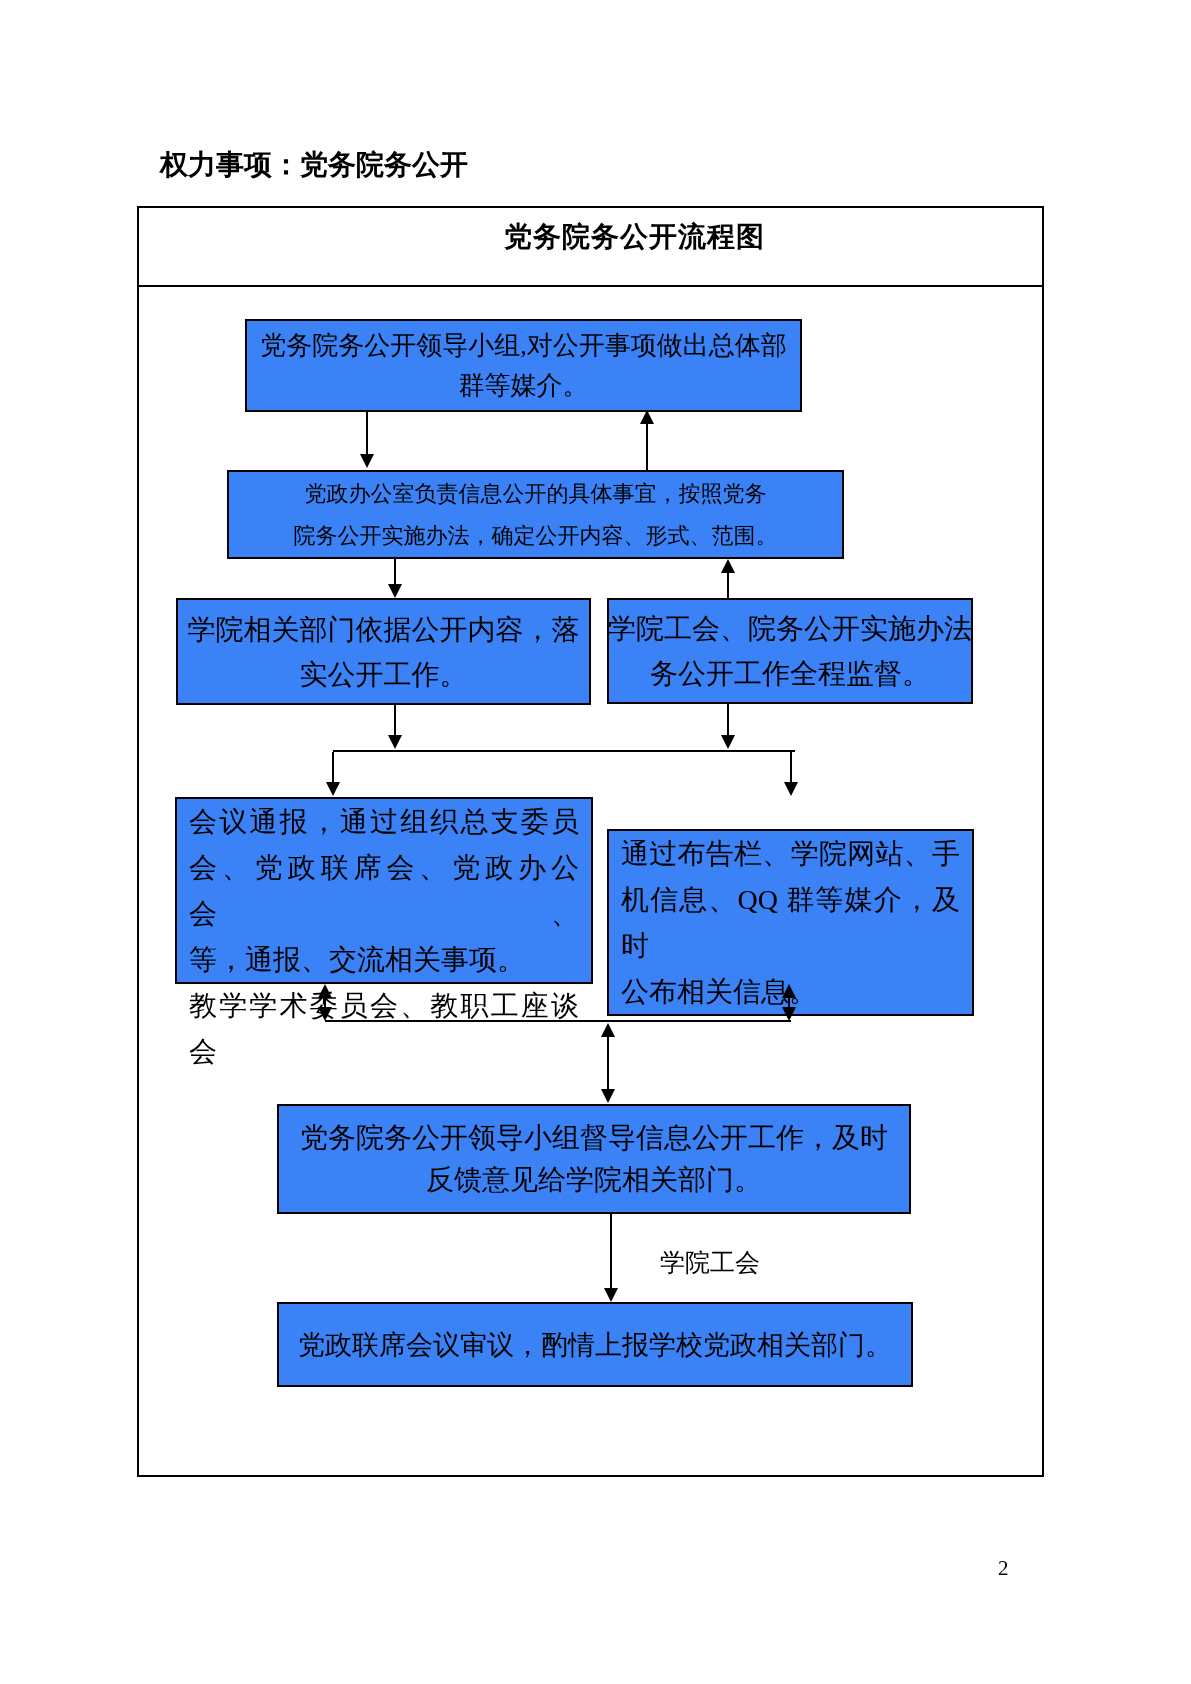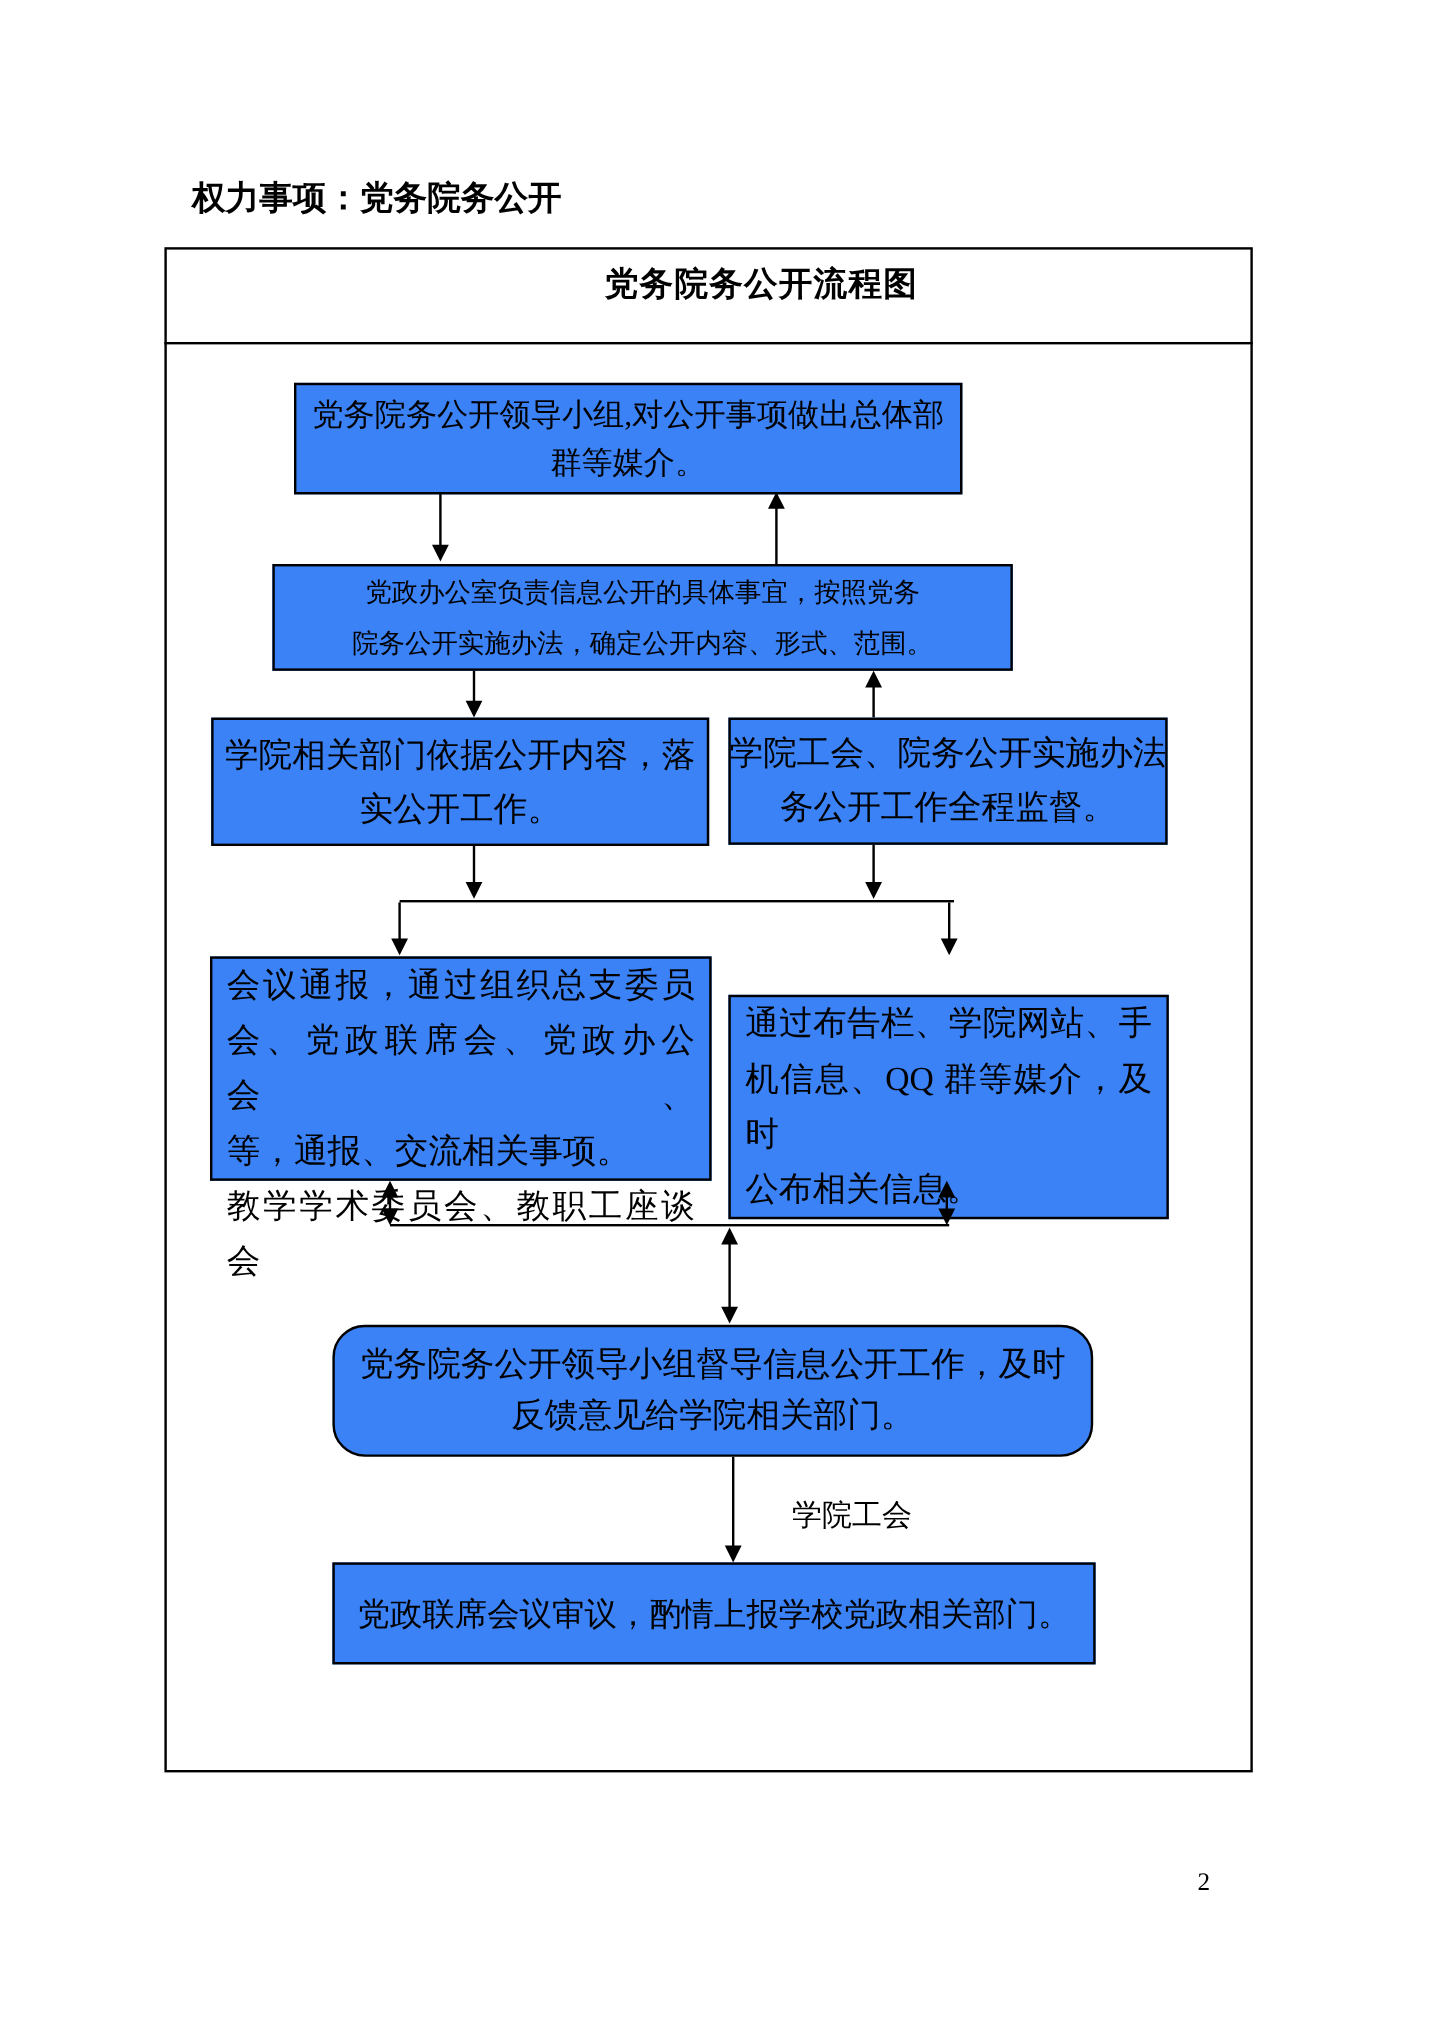--- a/index.html
+++ b/index.html
@@ -123,21 +123,21 @@
   </div>
 
   <div class="hline" style="left:325px;top:1020px;width:466px;"></div>
 
   <div class="agrp" style="left:601px;top:1023px;height:80px;">
     <div class="hu" style="top:0;"></div>
     <div class="al" style="top:12px;height:56px;"></div>
     <div class="hd" style="top:66px;"></div>
   </div>
 
-  <div class="fbox" style="left:277px;top:1104px;width:634px;height:110px;font-size:28px;line-height:42px;border-radius:27px;">
+  <div class="fbox" style="left:277px;top:1104px;width:634px;height:110px;font-size:28px;line-height:42px;">
     <div class="line">党务院务公开领导小组督导信息公开工作，及时</div>
     <div class="line">反馈意见给学院相关部门。</div>
   </div>
 
   <div class="agrp" style="left:604px;top:1214px;height:88px;">
     <div class="al" style="top:0;height:75px;"></div>
     <div class="hd" style="top:74px;"></div>
   </div>
   <div class="edge-label" style="left:660px;top:1246px;">学院工会</div>
 

